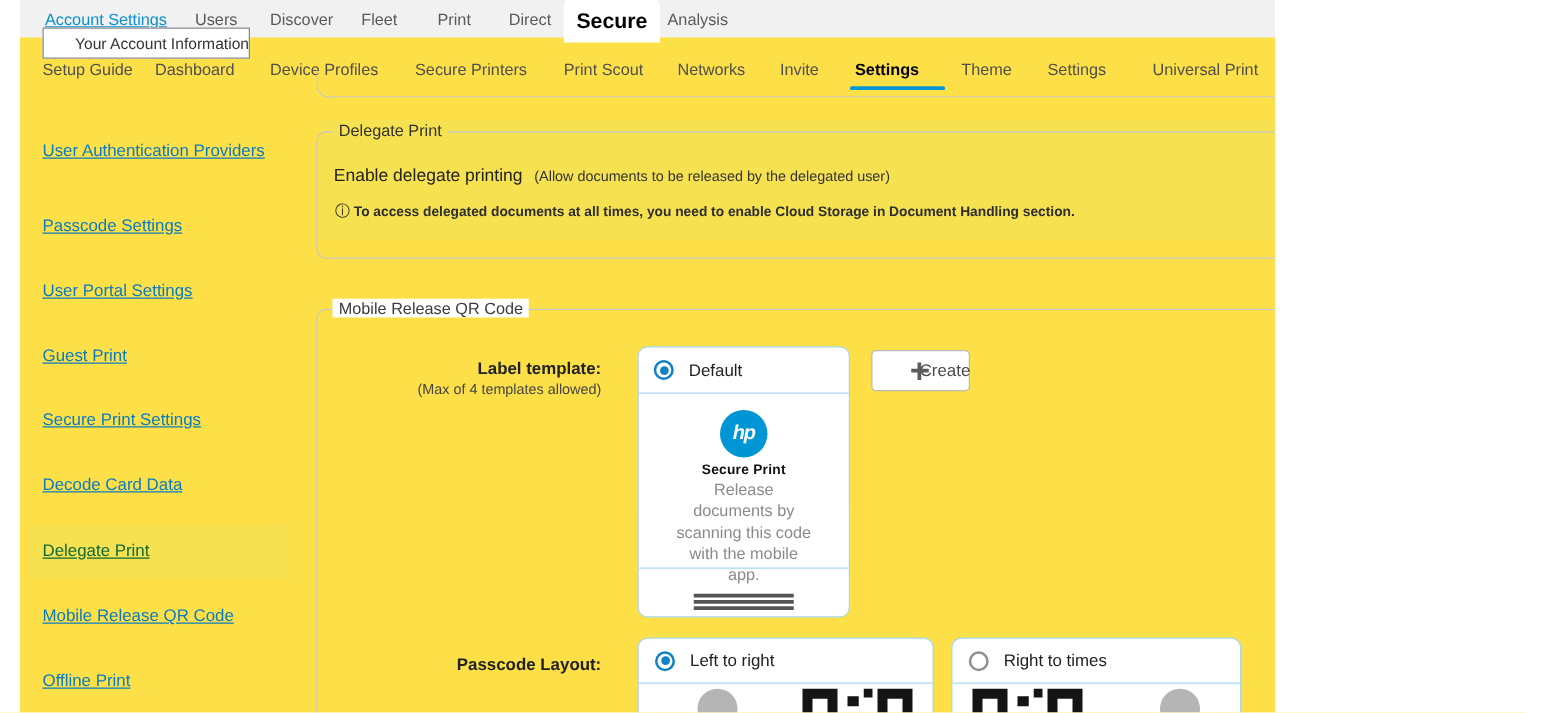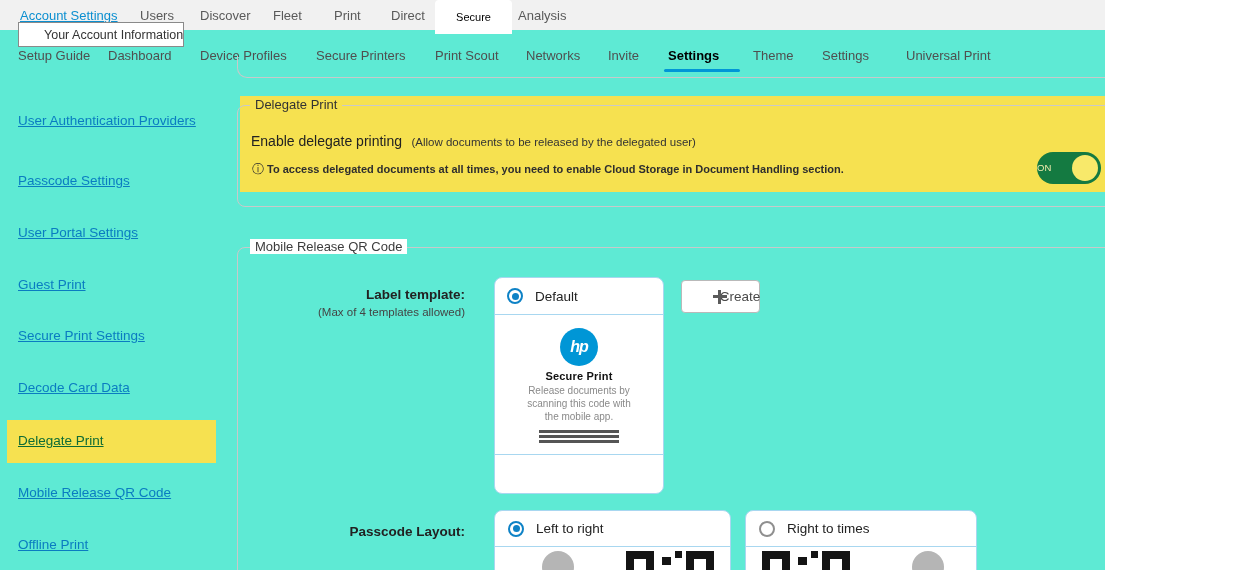--- a/index.html
+++ b/index.html
@@ -1,26 +1,26 @@
 <!DOCTYPE html>
 <html><head>
 <meta charset="utf-8">
 <style>
   * { margin:0; padding:0; box-sizing:border-box; }
   html,body { background:#fff; }
   body { font-family:"Liberation Sans", sans-serif; }
-  .screen { position:relative; width:1105px; height:570px; overflow:hidden; background:#5eead4; }
+  .screen { position:relative; width:1004px; height:570px; overflow:hidden; background:#fde047;margin-left:16px; }
 
   
   .topnav { position:absolute; left:0; top:0; width:1234px; height:30px; background:#f1f1f1; }
   .topnav .nav-item { position:absolute; top:8px; font-size:13px; color:#5a5a5a; white-space:nowrap; cursor:pointer; }
   .topnav .link-blue { color:#0b8fd0; text-decoration:underline; }
   .secure-tab { position:absolute; left:435px; top:0; width:77px; height:34px; background:#fff;
                 border-radius:4px 4px 0 0; display:flex; align-items:center; justify-content:center; }
-  .secure-tab span { font-size:11px; font-weight:normal; color:#000; }
+  .secure-tab span { font-size:17px; font-weight:bold; color:#000; }
 
   .tooltip { position:absolute; left:18px; top:22px; width:166px; height:25px; background:#fff;
              border:1px solid #8a8a8a; z-index:20; display:flex; align-items:center; padding-left:25px; }
   .tooltip span { font-size:12.5px; color:#333; white-space:nowrap; }
 
   
   .subnav { position:absolute; left:0; top:30px; width:1234px; height:30px; background:transparent; }
   .subnav .nav-item { position:absolute; top:18px; font-size:13px; color:#4f4f4f; white-space:nowrap; cursor:pointer; }
   .subnav .active { font-weight:bold; color:#000;text-align:center; }
   .settings-underline { position:absolute; left:664px; top:69px; width:76px; height:3px; background:#0096d6; border-radius:2px; }
@@ -67,21 +67,21 @@
   .card-header .opt-label { font-size:13.5px; color:#222; margin-left:12px; white-space:nowrap; }
 
   .radio { width:16px; height:16px; border-radius:50%; background:#fff; border:2px solid #0e82c6; position:relative; flex:0 0 auto; }
   .radio.sel::after { content:""; position:absolute; left:2.5px; top:2.5px; width:7px; height:7px; border-radius:50%; background:#0e82c6; }
   .radio.unsel { border-color:#8f8f8f; }
 
   .hp-logo { width:38px; height:38px; border-radius:50%; background:#0096d6; margin:13px auto 0;
              display:flex; align-items:center; justify-content:center; }
   .hp-logo span { color:#fff; font-size:16px; font-weight:bold; font-style:italic; letter-spacing:-1px; }
   .card-title { text-align:center; font-size:11px; font-weight:bold; color:#111; margin-top:4px; letter-spacing:0.2px; }
-  .card-desc { width:112px; margin:2px auto 0; text-align:center; font-size:10px; line-height:1.3; color:#8a8a8a; }
+  .card-desc { width:112px; margin:2px auto 0; text-align:center; font-size:13px; line-height:1.3; color:#8a8a8a; }
   .bars { margin-top:7px; }
   .bars div { width:80px; height:3px; background:#555; margin:2px auto; }
   .card-footer { position:absolute; left:0; bottom:0; width:100%; height:39px; border-top:1px solid #a8d7f0; }
 
   .create-btn { position:absolute; left:444px; top:33px; width:79px; height:33px; background:#fff; border:1px solid #b9b9b9;
                 border-radius:4px; display:flex; align-items:center; justify-content:center; gap:7px; cursor:pointer; z-index:3;padding-left:32px; }
   .create-btn .label { font-size:13.5px; color:#4a4a4a; }
   .plus { position:relative; width:14px; height:14px; }
   .plus::before { content:""; position:absolute; left:0; top:5.5px; width:14px; height:3px; background:#5a5a5a; }
   .plus::after  { content:""; position:absolute; left:5.5px; top:0; width:3px; height:14px; background:#5a5a5a; }

